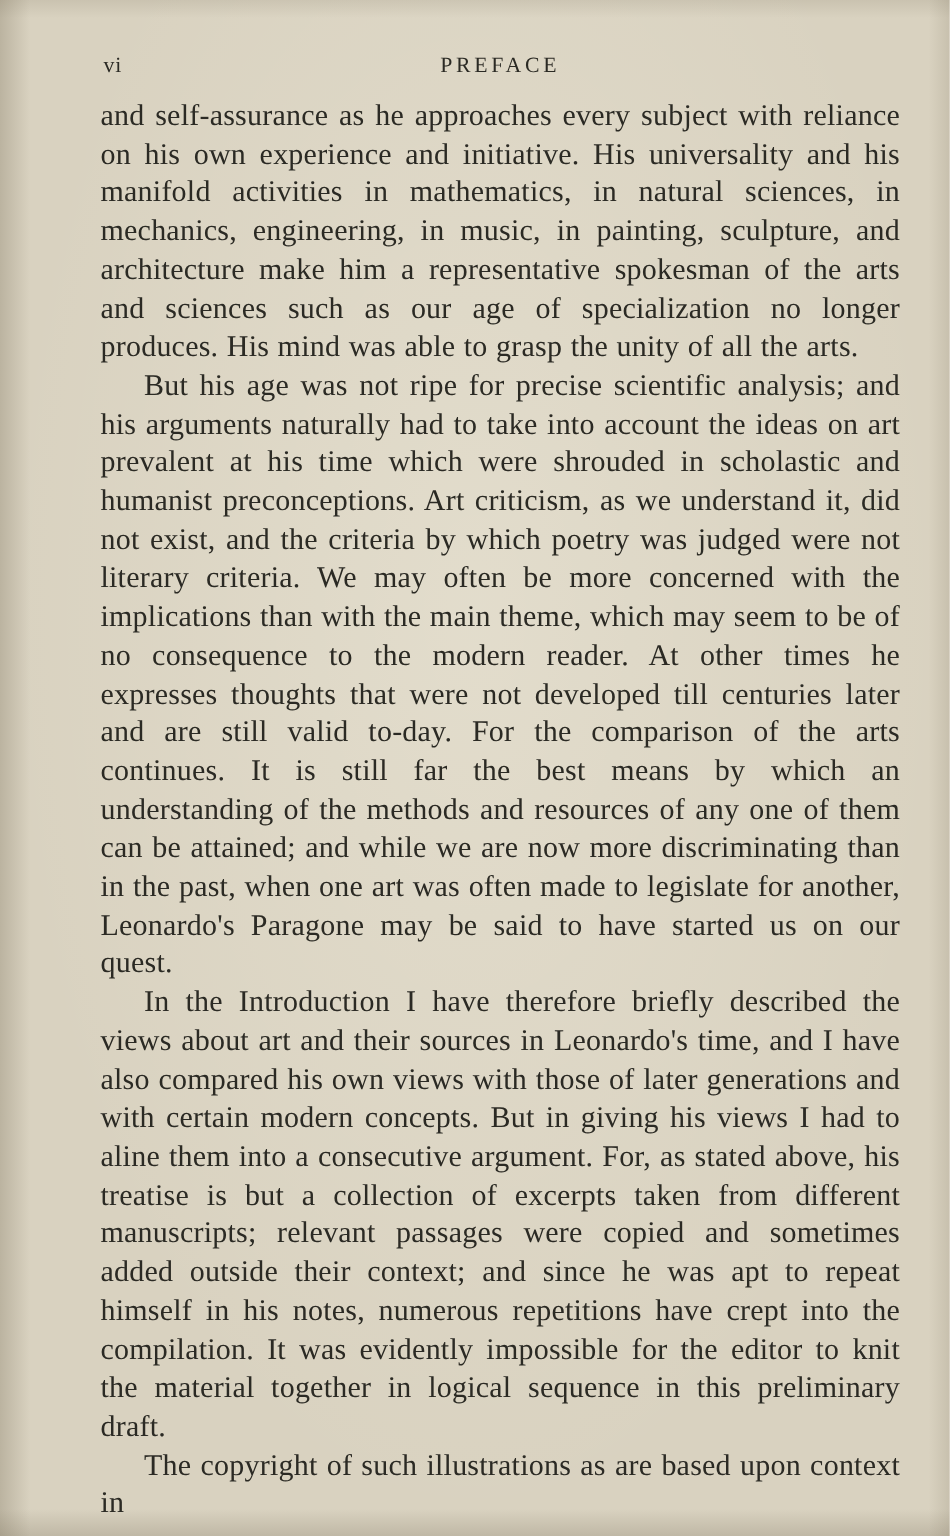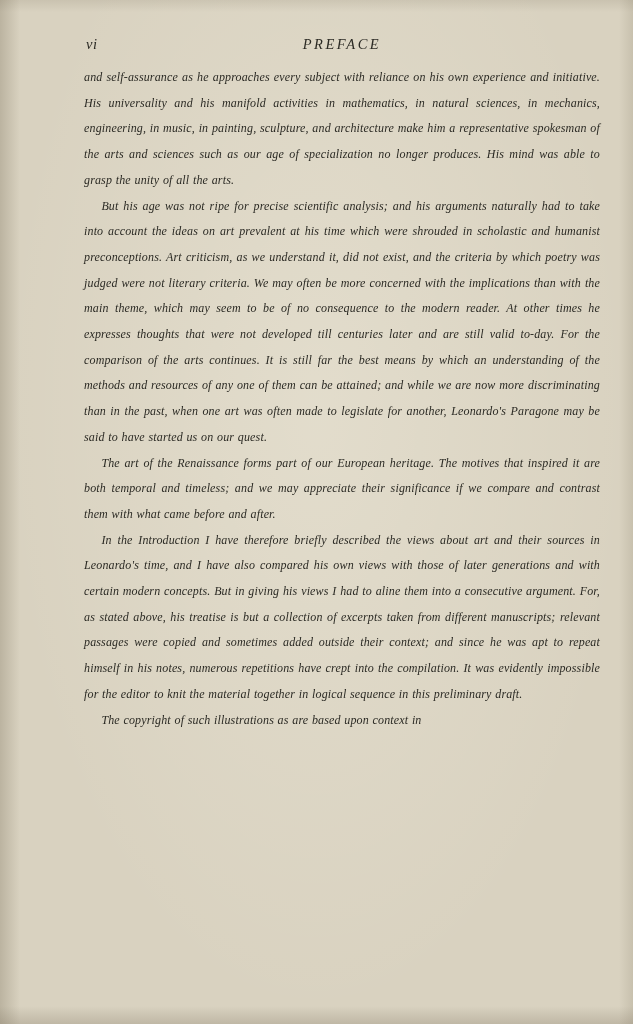--- a/index.html
+++ b/index.html
@@ -21,22 +21,21 @@
     background:
       linear-gradient(90deg,  rgba(110,100,78,0.28) 0px, rgba(110,100,78,0) 20px),
       linear-gradient(270deg, rgba(110,100,78,0.16) 0px, rgba(110,100,78,0) 14px),
       linear-gradient(180deg, rgba(110,100,78,0.14) 0px, rgba(110,100,78,0) 12px),
       linear-gradient(0deg,   rgba(100,90,70,0.22)  0px, rgba(100,90,70,0)  18px),
       radial-gradient(ellipse at 50% 40%, rgba(255,252,240,0.25) 0%, rgba(0,0,0,0) 70%),
       var(--paper, #d9d2c0);
   }
   .content {
     box-sizing: border-box;
-    padding: 33px 33px 0 84px;
-    font-style: italic;
+    padding: 33px 33px 0 67px;
   }
   .page-header {
     position: relative;
     height: 22px;
     margin-bottom: 10px;
     font-size: 14.5px;
     line-height: 22px;
   }
   .page-number {
     position: absolute;
@@ -45,21 +44,21 @@
     letter-spacing: 0.5px;
   }
   .header-title {
     display: block;
     text-align: center;
     letter-spacing: 2.5px;
     font-variant: normal;
   }
   .text-block {
     text-align: justify;
-    font-size: 12px;
+    font-size: 20px;
     line-height: 25.7px;
     letter-spacing: 0.15px;
     word-spacing: 0.5px;
   }
   .para {
     margin: 0;
     text-indent: 1.45em;
     hyphens: none;
   }
   .para.no-indent {
@@ -73,19 +72,18 @@
   <div class="content">
 
     <div class="page-header">
       <span class="page-number">vi</span>
       <span class="header-title">PREFACE</span>
     </div>
 
     <div class="text-block">
       <p class="para no-indent">and self-assurance as he approaches every subject with reliance on his own experience and initiative. His universality and his manifold activities in mathematics, in natural sciences, in mechanics, engineering, in music, in painting, sculpture, and architecture make him a representative spokesman of the arts and sciences such as our age of specialization no longer produces. His mind was able to grasp the unity of all the arts.</p>
       <p class="para">But his age was not ripe for precise scientific analysis; and his arguments naturally had to take into account the ideas on art prevalent at his time which were shrouded in scholastic and humanist preconceptions. Art criticism, as we understand it, did not exist, and the criteria by which poetry was judged were not literary criteria. We may often be more concerned with the implications than with the main theme, which may seem to be of no consequence to the modern reader. At other times he expresses thoughts that were not developed till centuries later and are still valid to-day. For the comparison of the arts continues. It is still far the best means by which an understanding of the methods and resources of any one of them can be attained; and while we are now more discriminating than in the past, when one art was often made to legislate for another, Leonardo's Paragone may be said to have started us on our quest.</p>
-      <p class="para">The art of the Renaissance forms part of our European heritage. The motives that inspired it are both temporal and timeless; and we may appreciate their significance if we compare and contrast them with what came before and after.</p>
       <p class="para">In the Introduction I have therefore briefly described the views about art and their sources in Leonardo's time, and I have also compared his own views with those of later generations and with certain modern concepts. But in giving his views I had to aline them into a consecutive argument. For, as stated above, his treatise is but a collection of excerpts taken from different manuscripts; relevant passages were copied and sometimes added outside their context; and since he was apt to repeat himself in his notes, numerous repetitions have crept into the compilation. It was evidently impossible for the editor to knit the material together in logical sequence in this preliminary draft.</p>
       <p class="para">The copyright of such illustrations as are based upon context in</p>
     </div>
 
   </div>
 </div>
 
 </body></html>

